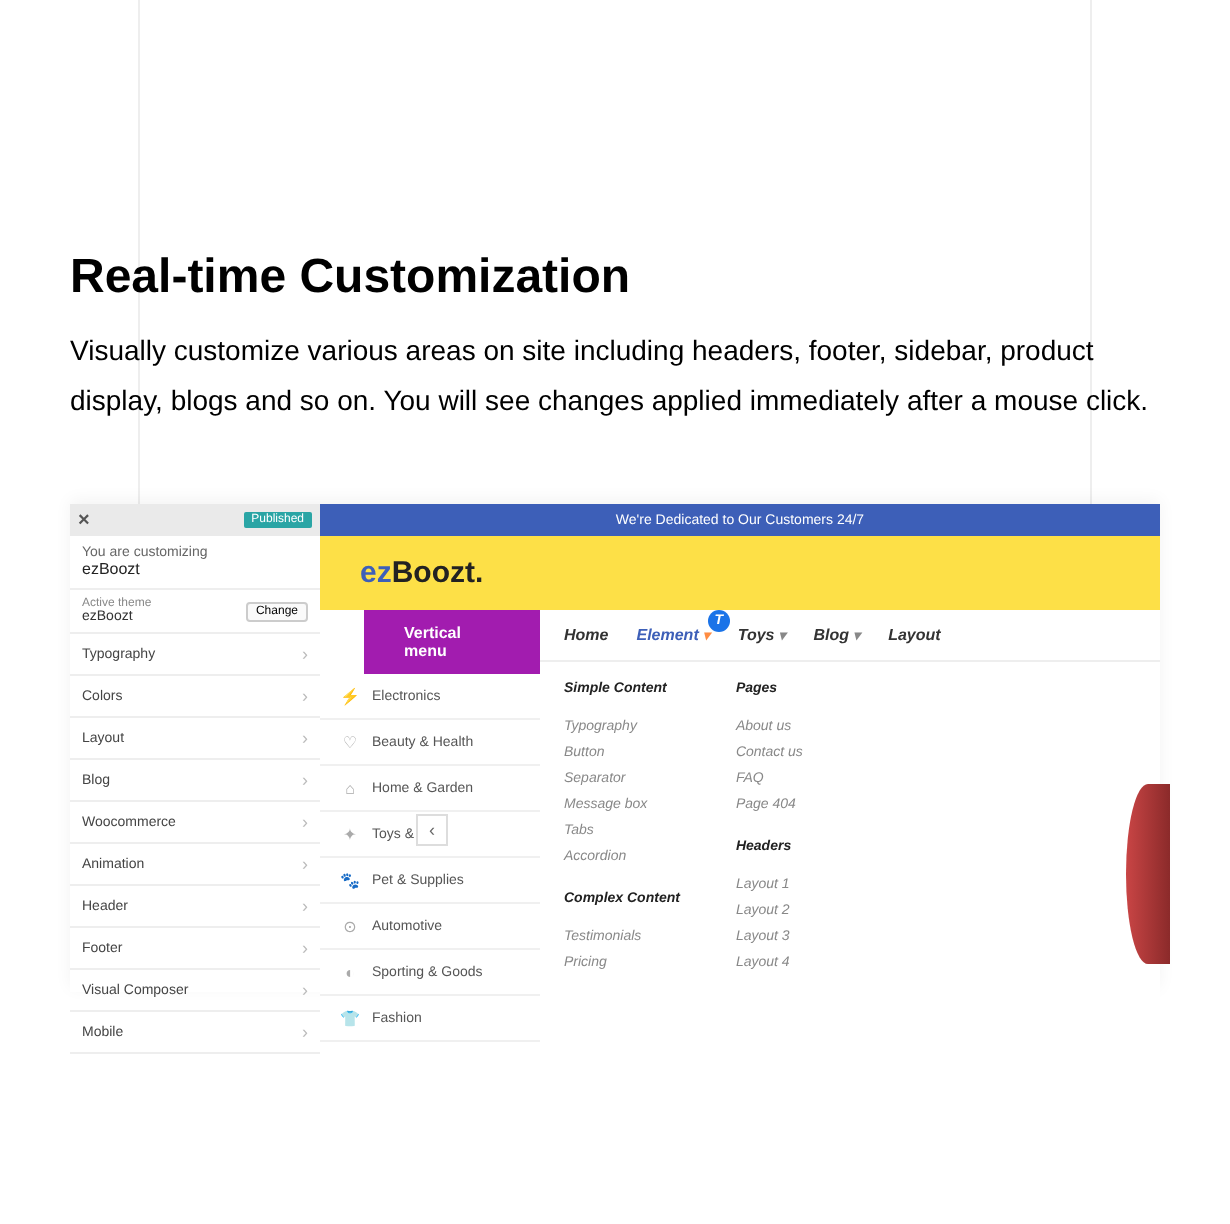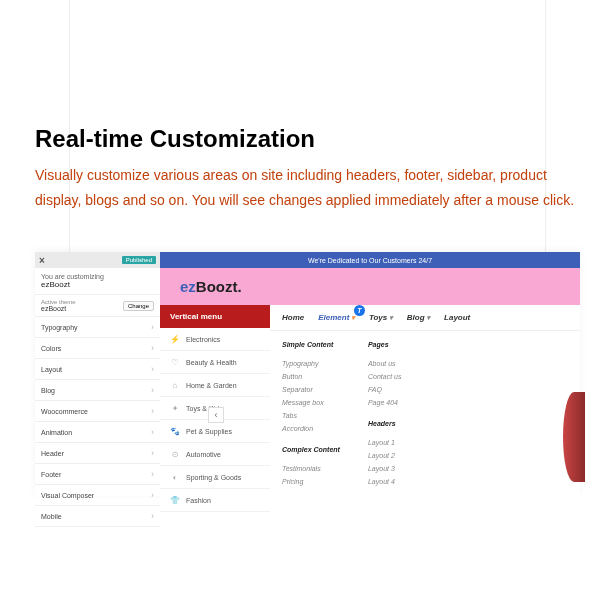--- a/index.html
+++ b/index.html
@@ -1,44 +1,44 @@
 <!DOCTYPE html>
 <html><head>
 <meta charset="utf-8">
 <style>
 * { margin: 0; padding: 0; box-sizing: border-box; }
 body { font-family: Arial, sans-serif; background: #fff; width: 615px; height: 612px; overflow: hidden; position: relative; }
 .content-box { position: absolute; left: 69px; top: 0; width: 477px; height: 495px; background: #fff; border-left: 1px solid #eee; border-right: 1px solid #eee; }
 .heading { position: absolute; left: 35px; top: 114px; font-size: 24px; font-weight: 900; color: #000; margin-top: 11px; }
-.description { position: absolute; left: 35px; top: 163px; right: 35px; font-size: 14px; line-height: 1.8; color: #c2410c; }
+.description { position: absolute; left: 35px; top: 163px; right: 35px; font-size: 14px; line-height: 1.8; color: #000000; }
 .screenshot { position: absolute; left: 35px; top: 252px; width: 545px; height: 244px; background: #f5f5f5; box-shadow: 0 -2px 8px rgba(0,0,0,0.05); }
 .customizer-panel { position: absolute; left: 0; top: 0; width: 125px; height: 244px; background: #fff; font-size: 8px; }
 .customizer-header { height: 16px; background: #eaeaea; display: flex; align-items: center; justify-content: space-between; padding: 0 4px; }
 .close-x { font-size: 10px; color: #555; font-weight: bold; }
 .badge { background: #2aa5a5; color: #fff; font-size: 6px; padding: 1px 4px; border-radius: 1px; }
 .customizing-info { padding: 5px 6px; font-size: 7px; color: #666; }
 .customizing-info .site-name { color: #222; font-size: 8px; }
 .theme-row { padding: 4px 6px; display: flex; justify-content: space-between; align-items: center; border-top: 1px solid #eee; border-bottom: 1px solid #eee; }
 .theme-row .label { font-size: 6px; color: #888; }
 .theme-row .name { font-size: 7px; color: #333; }
 .change-btn { font-size: 6px; border: 1px solid #ccc; padding: 1px 4px; background: #fafafa; border-radius: 2px; }
 .panel-item { padding: 5px 6px; border-bottom: 1px solid #eee; display: flex; justify-content: space-between; align-items: center; font-size: 7px; color: #444; cursor: pointer; }
 .panel-item .chev { color: #bbb; font-size: 9px; }
 .preview-area { position: absolute; left: 125px; top: 0; right: 0; bottom: 0; background: #fff; }
 .back-btn { position: absolute; left: 48px; top: 155px; width: 16px; height: 16px; background: #fff; border: 1px solid #ddd; display: flex; align-items: center; justify-content: center; font-size: 9px; color: #666; z-index: 10; }
 .top-bar { height: 16px; background: #3d5fb8; color: #fff; font-size: 7px; display: flex; align-items: center; justify-content: center; }
-.brand-row { padding: 10px 20px; display: flex; align-items: center; gap: 30px; background: #f9a8d4; }
+.brand-row { padding: 10px 20px; display: flex; align-items: center; gap: 30px; background: #fde047; }
 .brand-logo { font-size: 15px; font-weight: 700; color: #3d5fb8; }
 .brand-logo .dark { color: #222; }
 .search-wrap { flex: 1; display: flex; max-width: 190px; margin-left: 30px; }
 .search-input { flex: 1; border: 1px solid #ddd; padding: 5px 8px; font-size: 7px; color: #999; border-right: none; }
 .search-btn { width: 22px; background: #ff8c42; border: none; }
 .menu-row { display: flex; margin-top: 0; }
 .vertical-menu { width: 110px; }
-.vm-header { background: #b91c1c; color: #fff; font-size: 8px; padding: 7px 10px; font-weight: 600; }
+.vm-header { background: #a21caf; color: #fff; font-size: 8px; padding: 7px 20px; font-weight: 600; margin-left: 22px; }
 .vm-item { padding: 6px 10px; border-bottom: 1px solid #f0f0f0; font-size: 7px; color: #555; display: flex; align-items: center; gap: 6px; background: #fff; }
 .vm-icon { width: 10px; height: 10px; display: inline-flex; align-items: center; justify-content: center; color: #aaa; font-size: 8px; }
 .main-nav { flex: 1; background: #fff; font-style: italic; }
 .nav-links { display: flex; gap: 14px; padding: 8px 12px; font-size: 8px; border-bottom: 1px solid #eee; }
 .nav-link { color: #333; font-weight: 600; position: relative; }
 .nav-link.accent { color: #3d5fb8; }
 .nav-link .caret { font-size: 7px; margin-left: 2px; color: #ff8c42; }
 .nav-link.mid .caret { color: #888; }
 .cursor-badge { position: absolute; top: -8px; right: -10px; width: 11px; height: 11px; border-radius: 50%; background: #1a73e8; color: #fff; font-size: 7px; display: flex; align-items: center; justify-content: center; font-weight: bold; }
 .dropdown { display: flex; padding: 10px 12px; gap: 28px; font-size: 7px; background: #fff; }

